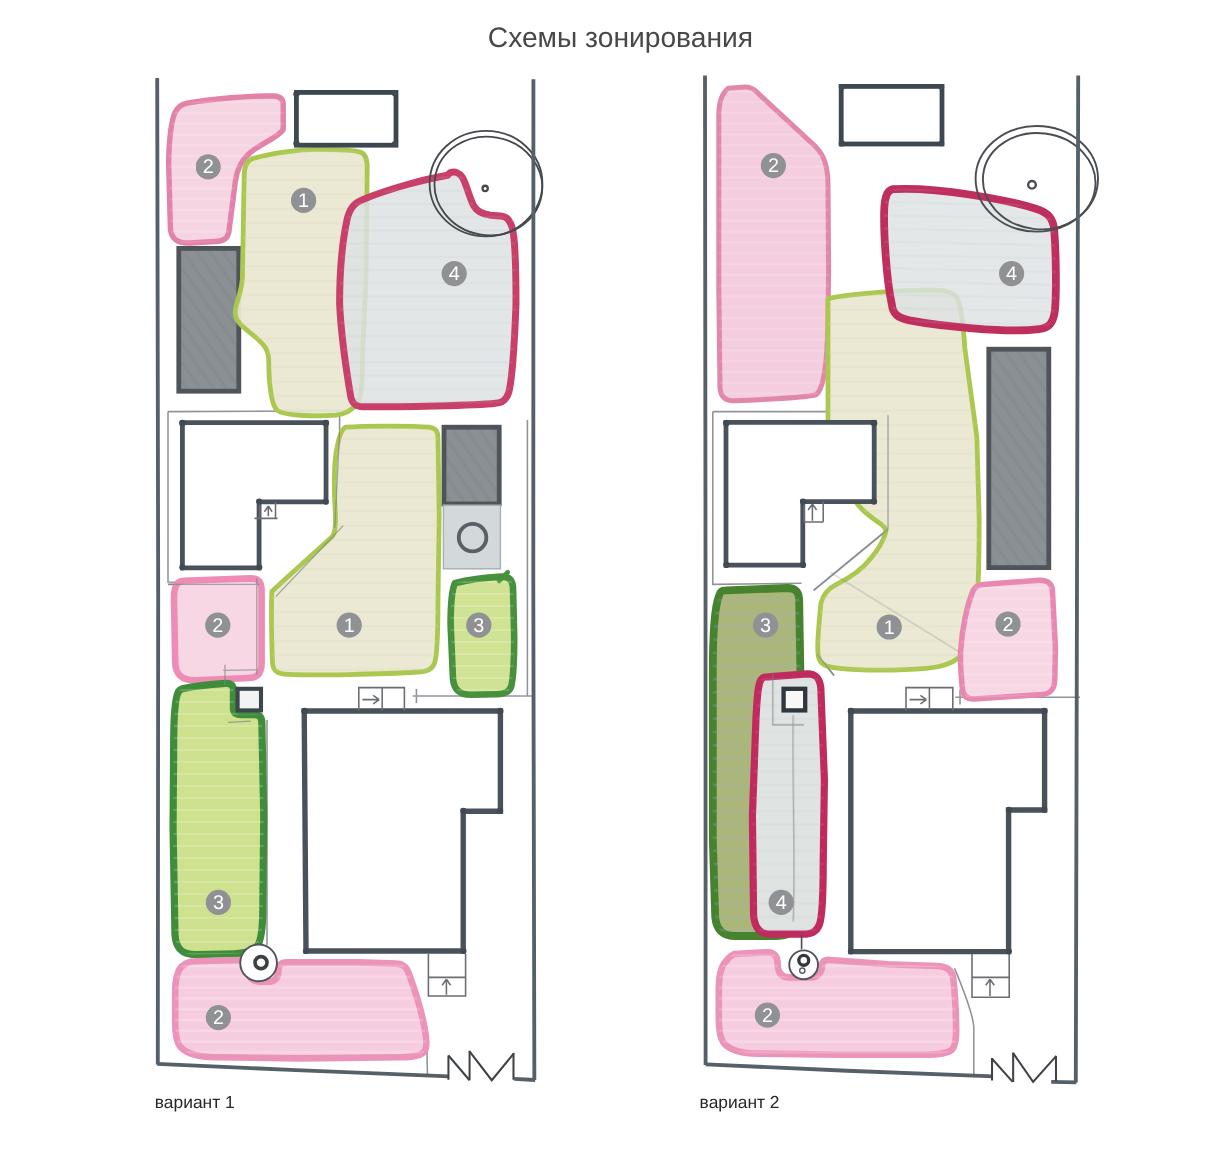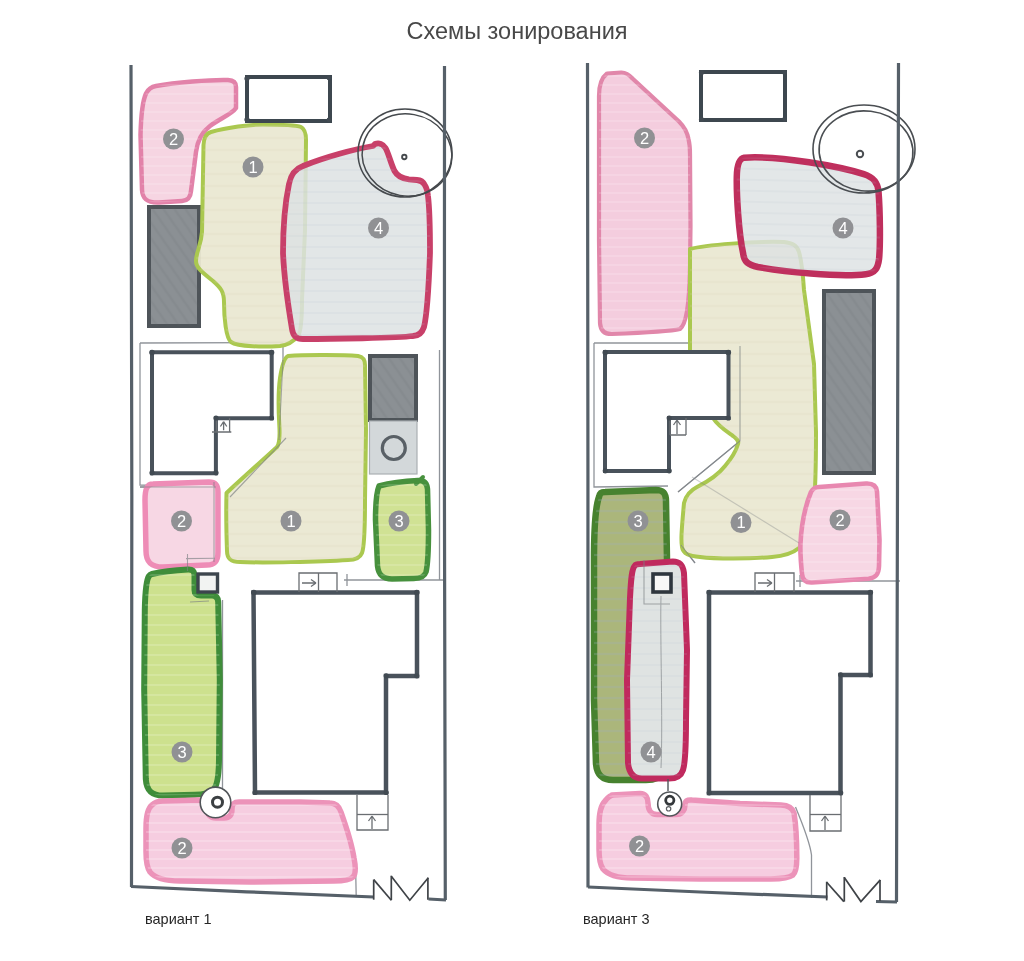--- a/index.html
+++ b/index.html
@@ -376,15 +376,15 @@
   <text x="644.5" y="143.5">2</text>
   <text x="843" y="233.5">4</text>
   <text x="638" y="526.5">3</text>
   <text x="741" y="528">1</text>
   <text x="840" y="525.5">2</text>
   <text x="651" y="757.5">4</text>
   <text x="639.5" y="851.5">2</text>
 </g>
 </svg>
 <div class="title">Схемы зонирования</div>
-<div class="lab" style="left:129px;top:911px;margin-left:16px;">вариант 1</div>
-<div class="lab" style="left:583px;top:911px;">вариант 3</div>
+<div class="lab" style="left:129px;top:911px;">вариант 1</div>
+<div class="lab" style="left:583px;top:911px;">вариант 2</div>
 </div>
 
 </body></html>

